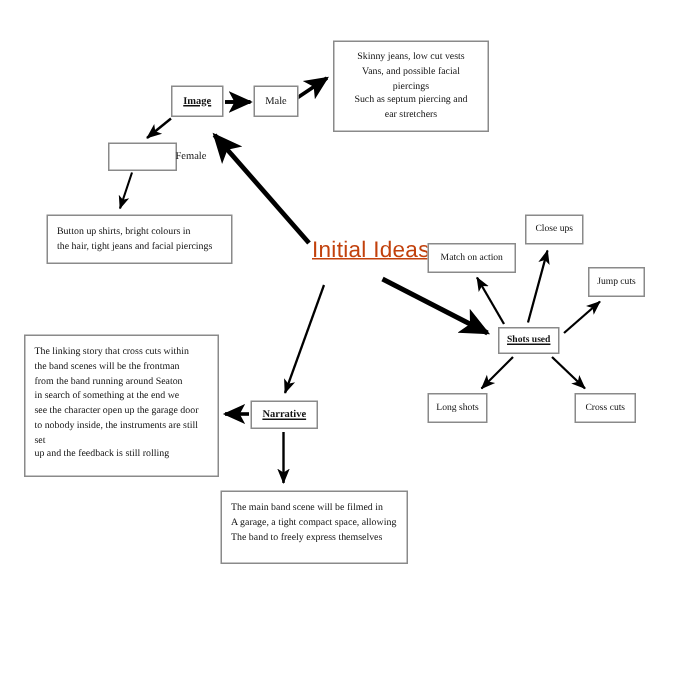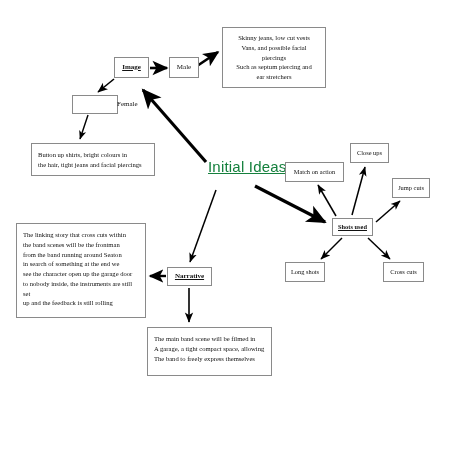--- a/index.html
+++ b/index.html
@@ -12,21 +12,21 @@
         text-align:center;line-height:1.12;}
   .node span{display:block;width:100%;}
   .small{font-size:7px;}
   .tiny{font-size:6.4px;}
   .para{font-size:6.6px;line-height:1.48;text-align:left;padding:4px 6px;
         display:block;align-items:flex-start;}
   .para.ctr{text-align:center;}
   .u{text-decoration:underline;font-weight:bold;}
   #title{position:absolute;left:208px;top:158px;font-size:15px;
          font-family:"Liberation Sans",sans-serif;font-weight:400;
-         text-decoration:underline;color:#15803d;letter-spacing:.2px;text-align:right;}
+         text-decoration:underline;color:#c2410c;letter-spacing:.2px;text-align:right;}
 </style>
 </head>
 <body>
 
 <div id="canvas">
 
   <svg id="wires" viewBox="0 0 452 452" xmlns="http://www.w3.org/2000/svg">
     <defs>
       <marker id="ahThick" markerWidth="7" markerHeight="7" refX="5.6" refY="3.2" orient="auto" markerUnits="strokeWidth">
         <path d="M0,0.4 L6.2,3.2 L0,6 L1.5,3.2 Z" fill="#000"></path>

